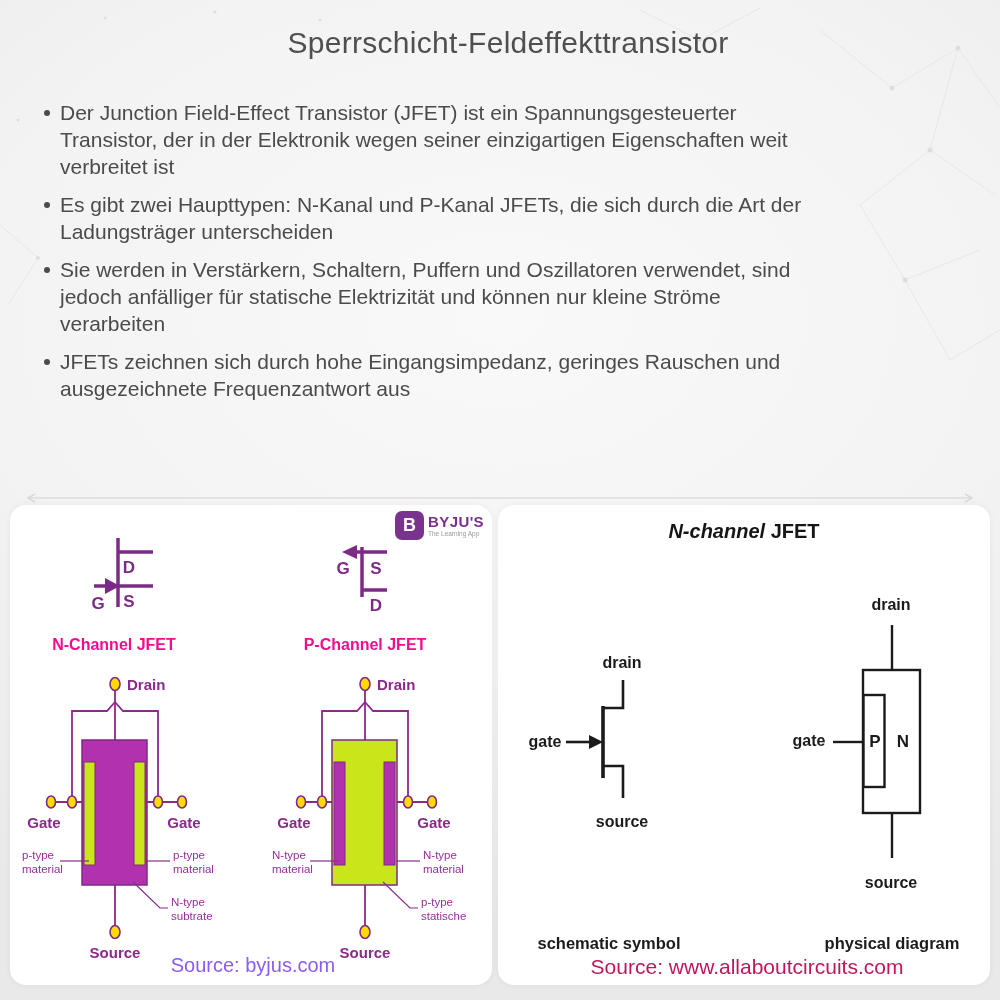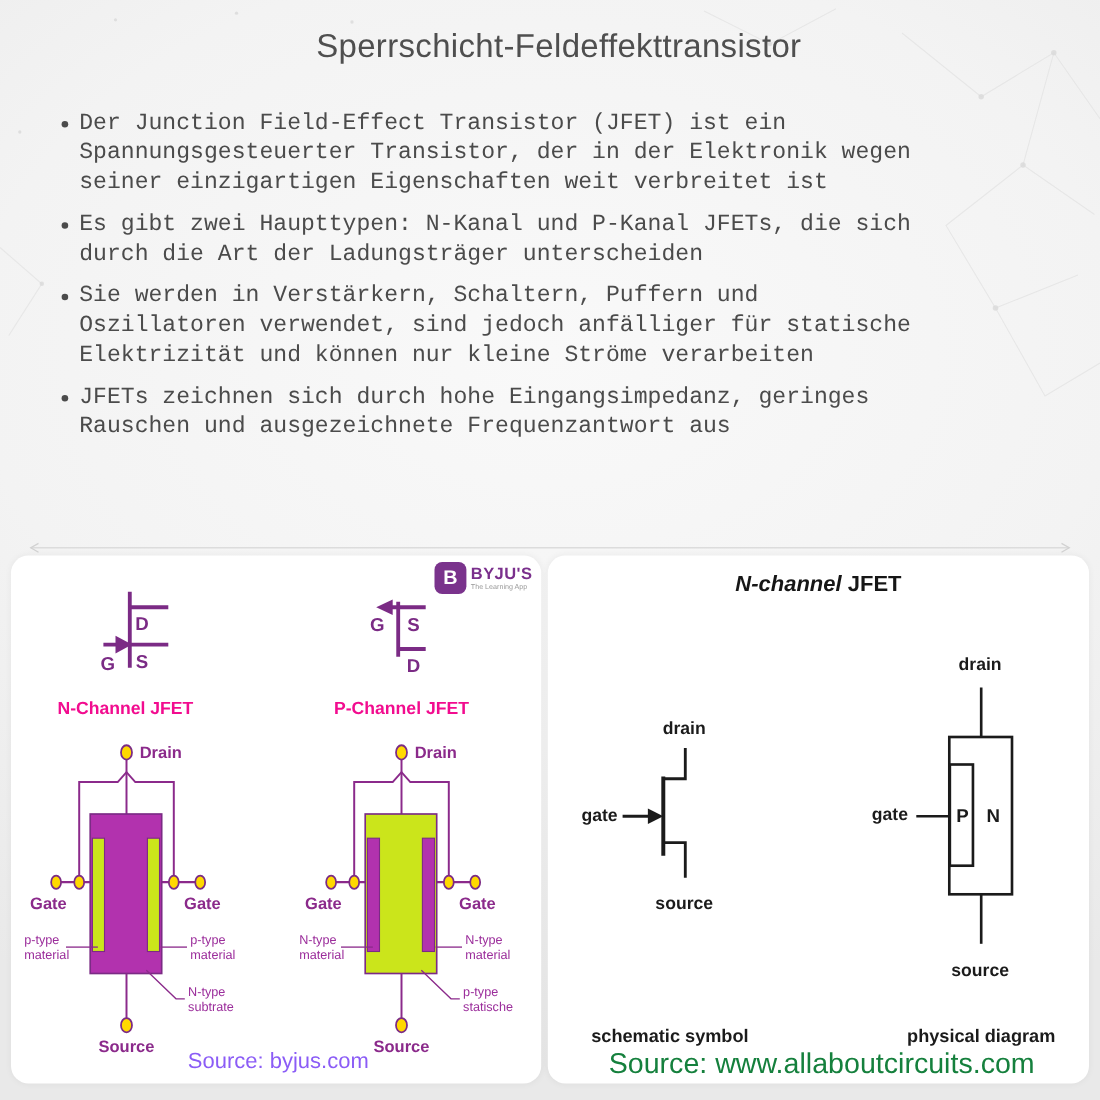--- a/index.html
+++ b/index.html
@@ -12,39 +12,39 @@
     position:relative;width:1000px;height:1000px;overflow:hidden;
     background:radial-gradient(ellipse 950px 650px at 50% 32%, #f9f9f9 0%, #f3f3f3 55%, #e9e9e9 100%);
   }
   .deco{position:absolute;top:0;left:0;pointer-events:none;}
   .page-title{
     position:absolute;top:26px;left:0;width:100%;
     text-align:center;font-size:30px;font-weight:500;letter-spacing:.3px;
     color:#4f4f4f;
     padding-left:8px;
   }
-  .bullets{position:absolute;top:99px;left:56px;width:785px;font-family:Liberation Mono, monospace;}
+  .bullets{position:absolute;top:99px;left:44px;width:785px;}
   .bullet{display:flex;margin-bottom:11px;color:#4b4b4b;font-size:21px;line-height:27px;}
   .bullet .dot{flex:none;width:6px;height:6px;border-radius:50%;background:#4b4b4b;margin:11px 10px 0 0;}
   .divider{position:absolute;left:0;top:492px;}
   .card{
     position:absolute;top:505px;height:480px;background:#ffffff;
     border-radius:16px;box-shadow:0 0 7px rgba(0,0,0,.05);
   }
   .card.byjus{left:10px;width:482px;}
   .card.aac{left:498px;width:492px;}
   .card svg.art{position:absolute;left:0;top:0;}
   .lbl{position:absolute;white-space:nowrap;}
   .c{transform:translate(-50%,-50%);}
   .sym{color:#7b2b85;font-weight:bold;font-size:17px;}
   .pinkhdr{color:#f20c8f;font-weight:bold;font-size:16px;}
   .term{color:#8b2a8b;font-weight:bold;font-size:15px;}
   .tiny{color:#9b2d9b;font-size:11.5px;line-height:13.5px;white-space:normal;}
   .wm1{color:#8b5cf6;font-size:20px;}
-  .wm2{color:#15803d;font-size:26px;}
+  .wm2{color:#be185d;font-size:21px;}
   .aac-title{position:absolute;top:15px;left:0;width:100%;text-align:center;font-size:20px;font-weight:bold;color:#161616;}
   .aac-title .it{font-style:italic;}
   .k{color:#1b1b1b;font-weight:bold;font-size:16px;}
   .kb{color:#1b1b1b;font-weight:bold;font-size:17px;}
   .cap{color:#1b1b1b;font-weight:bold;font-size:16.5px;}
   .logo{position:absolute;top:6px;right:8px;display:flex;align-items:center;gap:4px;}
   .logo-icon{width:29px;height:29px;background:#7a338c;border-radius:7px;color:#fff;
     font-weight:bold;font-size:18px;display:flex;align-items:center;justify-content:center;}
   .logo-txt{display:flex;flex-direction:column;line-height:1;}
   .logo-brand{color:#7a2f8c;font-weight:bold;font-size:15px;letter-spacing:.4px;}

